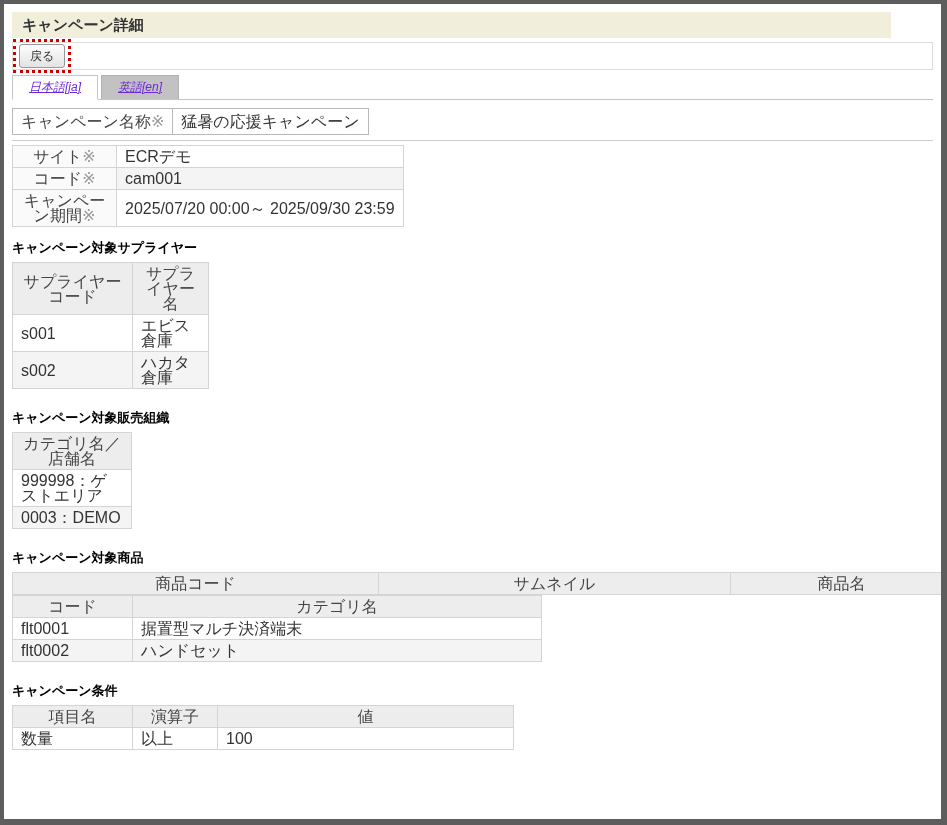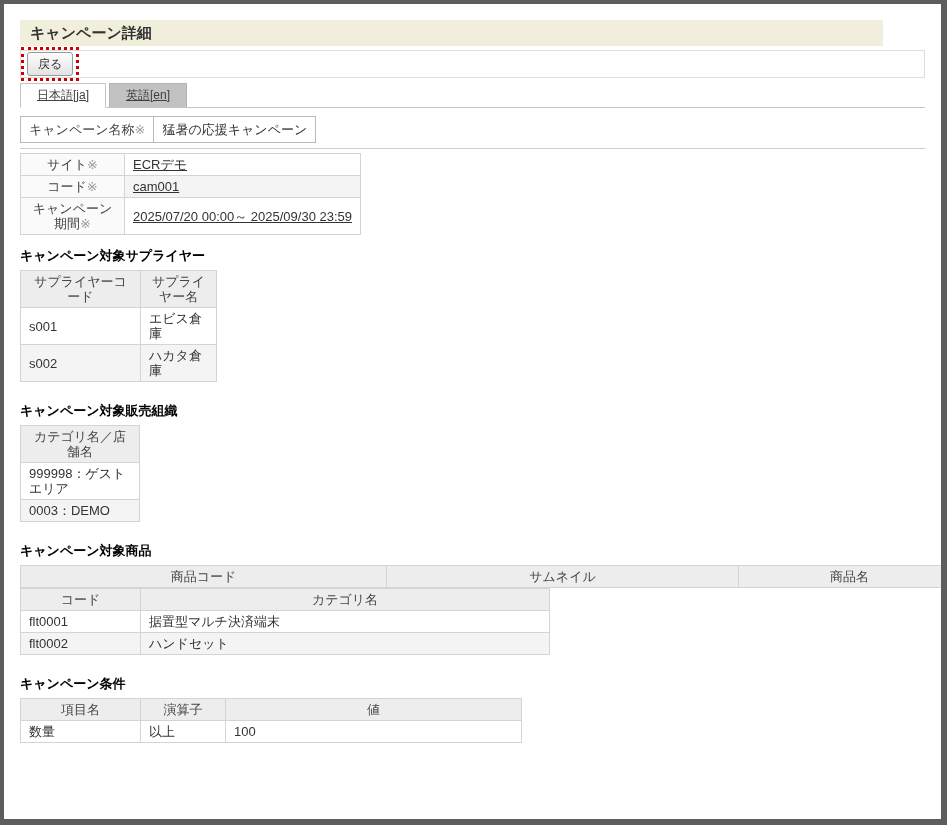--- a/index.html
+++ b/index.html
@@ -3,21 +3,21 @@
 <meta charset="utf-8">
 <style>
   html,body{margin:0;padding:0;background:#888;}
   *{box-sizing:border-box;}
   body{font-family:"Liberation Sans","DejaVu Sans",sans-serif;}
   .frame{
     width:947px;height:825px;background:#fff;
     border:4px solid #5d5d5d;border-right-width:6px;border-bottom-width:6px;
     overflow:hidden;position:relative;
   }
-  .content{padding:16px;width:100%;height:100%;}
+  .content{padding:8px;width:100%;height:100%;}
 
   
   .title-bar{
     background:#f1efdb;height:26px;line-height:26px;
     margin-right:42px;padding-left:10px;
     font-size:15px;font-weight:bold;color:#333;
   }
 
   
   .toolbar{
@@ -32,42 +32,42 @@
   }
   .btn{
     font-family:inherit;font-size:12px;color:#333;line-height:16px;
     padding:3px 10px;border:1px solid #999;border-radius:3px;
     background:linear-gradient(#fdfdfd,#e3e3e3);cursor:pointer;white-space:nowrap;
   }
 
   
   .tabs{margin-top:5px;display:flex;gap:3px;border-bottom:1px solid #c5c5c5;padding-left:0;}
   .tab{padding:3px 16px;font-size:12px;}
-  .tab .tab-link{color:#404040;text-decoration:underline;cursor:pointer;}
+  .tab .tab-link{color:#6d28d9;text-decoration:underline;cursor:pointer;font-style:italic;}
   .tab.active{background:#fff;border:1px solid #c5c5c5;border-bottom:1px solid #fff;margin-bottom:-1px;}
   .tab.inactive{background:#c2c2c2;border:1px solid #b2b2b2;border-bottom:none;}
 
   
-  table{border-collapse:collapse;font-size:13px;color:#333;}
+  table{border-collapse:collapse;font-size:16px;color:#333;}
   th,td{border:1px solid #d4d4d4;padding:3px 8px;line-height:15px;}
   th{background:#ededed;font-weight:normal;text-align:center;color:#444;}
   td{text-align:left;background:#fff;}
   tbody tr:nth-child(even) td{background:#f4f4f4;}
 
   
   .name-table{margin-top:8px;}
   .name-table th,.name-table td{border-color:#b9b9b9;background:#fff;padding:5px 8px;}
   .name-table th{font-weight:normal;color:#444;}
 
   .sep{border:none;border-top:1px solid #ccc;margin:5px 0 0 0;}
 
   
   .info-table{margin-top:4px;border-radius:18px;}
   .info-table th{background:#fafafa;width:104px;}
-  .info-table td{width:183px;white-space:nowrap;text-decoration:underline;}
+  .info-table td{width:183px;white-space:nowrap;}
 
   .req{color:#999;}
 
   h3.section-title{
     font-size:13px;font-weight:bold;color:#000000;
     margin:20px 0 6px 0;line-height:17px;
   }
   h3.section-title.first{margin-top:12px;}
   h3.section-title.effects{margin-top:28px;}
 

